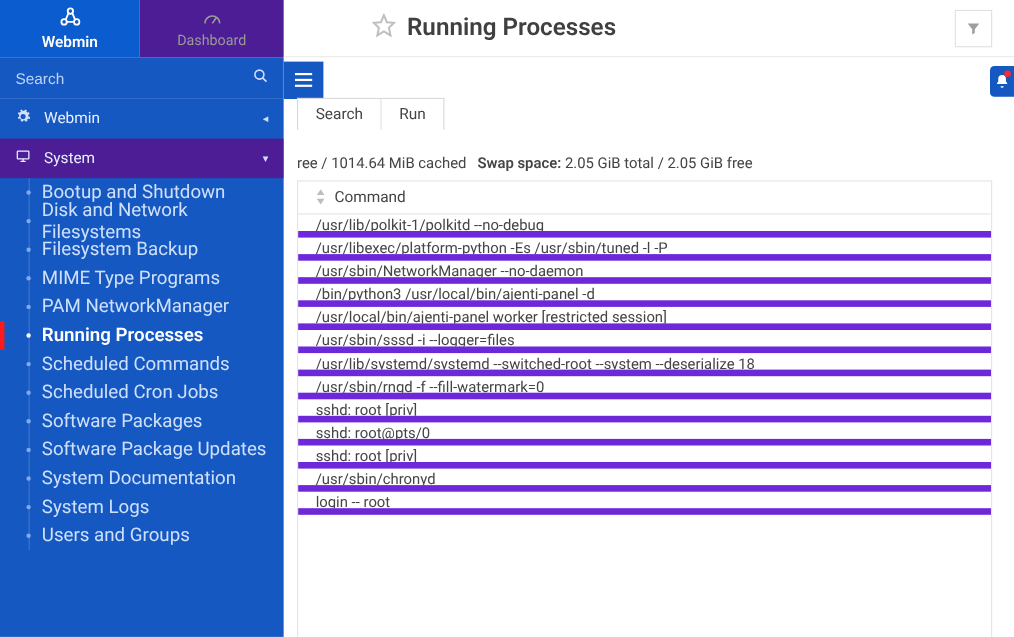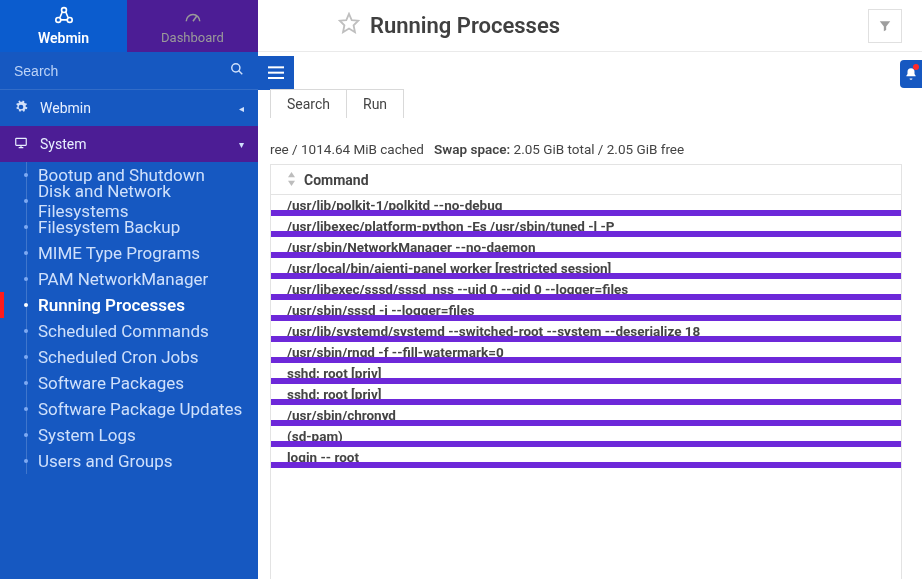--- a/index.html
+++ b/index.html
@@ -41,21 +41,21 @@
 
 .hamburger { position: absolute; top: 56px; left: 0; width: 36px; height: 34px; background: #1658c1; color: #fff; display: flex; align-items: center; justify-content: center; font-size: 16px; cursor: pointer; }
 
 .subtabs { position: absolute; top: 89px; left: 12px; display: flex; }
 .subtabs .tab { padding: 6px 16px; border: 1px solid #d9d9d9; border-bottom: none; font-size: 14px; color: #444; background: #fff; cursor: pointer; }
 .subtabs .tab + .tab { border-left: none; }
 
 .meminfo { position: absolute; top: 141px; left: 12px; font-size: 13.5px; color: #444; }
 .meminfo b { font-weight: 600; }
 
-.table-wrap { position: absolute; top: 164px; left: 12px; right: 20px; bottom: 0; border: 1px solid #e3e3e3; border-bottom: none; overflow: hidden; font-weight: bold; }
+.table-wrap { position: absolute; top: 164px; left: 12px; right: 20px; bottom: 0; border: 1px solid #e3e3e3; border-bottom: none; overflow: hidden; }
 .thead { height: 30px; display: flex; align-items: center; padding-left: 16px; border-bottom: 1px solid #e3e3e3; color: #444; font-size: 14px; }
 .thead .sort { color: #bdbdbd; margin-right: 8px; font-size: 11px; line-height: 1; }
 .tbody { }
 .trow { height: 21px; line-height: 21px; padding-left: 16px; border-bottom: 6px solid #6d28d9; font-size: 13.5px; color: #444; white-space: nowrap; overflow: hidden; text-overflow: ellipsis; }
 
 .bell-badge { position: absolute; top: 60px; right: 0; width: 22px; height: 28px; background: #1658c1; border-top-left-radius: 4px; border-bottom-left-radius: 4px; display: flex; align-items: center; justify-content: center; color: #fff; font-size: 14px; }
 .bell-badge .dot { position: absolute; top: 4px; right: 3px; width: 6px; height: 6px; border-radius: 50%; background: #ff2a2a; }
 </style>
 </head>
 <body>
@@ -149,20 +149,24 @@
         <span class="bullet"></span>
         <span>Scheduled Cron Jobs</span>
       </div>
       <div class="nav-item">
         <span class="bullet"></span>
         <span>Software Packages</span>
       </div>
       <div class="nav-item">
         <span class="bullet"></span>
         <span>Software Package Updates</span>
+      </div>
+      <div class="nav-item">
+        <span class="bullet"></span>
+        <span>System Documentation</span>
       </div>
       <div class="nav-item">
         <span class="bullet"></span>
         <span>System Logs</span>
       </div>
       <div class="nav-item">
         <span class="bullet"></span>
         <span>Users and Groups</span>
       </div>
     </div>
@@ -207,29 +211,29 @@
             <polygon points="5,0 9,6 1,6"></polygon>
             <polygon points="5,16 9,10 1,10"></polygon>
           </svg>
       </span>
       <span>Command</span>
     </div>
     <div class="tbody" id="tbody">
         <div class="trow">/usr/lib/polkit-1/polkitd --no-debug</div>
         <div class="trow">/usr/libexec/platform-python -Es /usr/sbin/tuned -l -P</div>
         <div class="trow">/usr/sbin/NetworkManager --no-daemon</div>
+        <div class="trow">/bin/python3 /usr/local/bin/ajenti-panel -d</div>
         <div class="trow">/usr/local/bin/ajenti-panel worker [restricted session]</div>
-        <div class="trow">/usr/libexec/sssd/sssd_nss --uid 0 --gid 0 --logger=files</div>
         <div class="trow">/usr/sbin/sssd -i --logger=files</div>
         <div class="trow">/usr/lib/systemd/systemd --switched-root --system --deserialize 18</div>
         <div class="trow">/usr/sbin/rngd -f --fill-watermark=0</div>
         <div class="trow">sshd: root [priv]</div>
+        <div class="trow">sshd: root@pts/0</div>
         <div class="trow">sshd: root [priv]</div>
         <div class="trow">/usr/sbin/chronyd</div>
-        <div class="trow">(sd-pam)</div>
         <div class="trow">login -- root</div>
       </div>
   </div>
 </div>
 
 <div class="bell-badge">
   <svg width="14" height="14" viewBox="0 0 24 24" fill="#fff">
       <path d="M12 2a6 6 0 0 0-6 6v4l-2 3v1h16v-1l-2-3V8a6 6 0 0 0-6-6zm0 20a2.5 2.5 0 0 0 2.5-2.5h-5A2.5 2.5 0 0 0 12 22z"></path>
     </svg>
   <span class="dot"></span>

